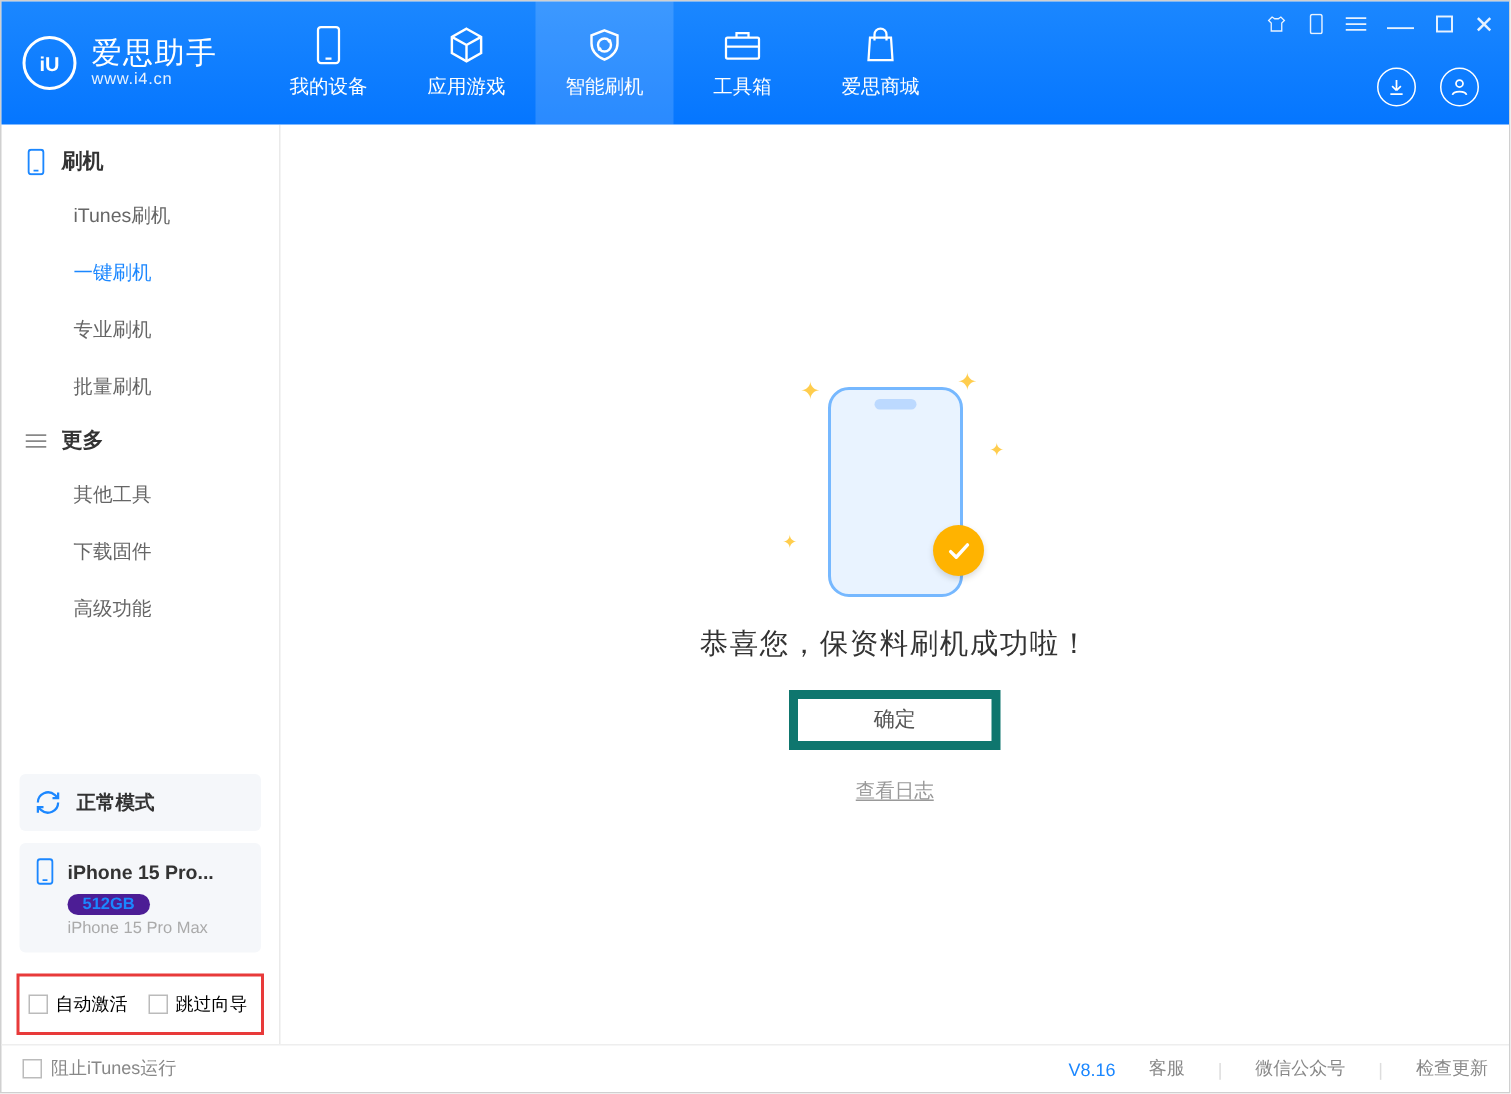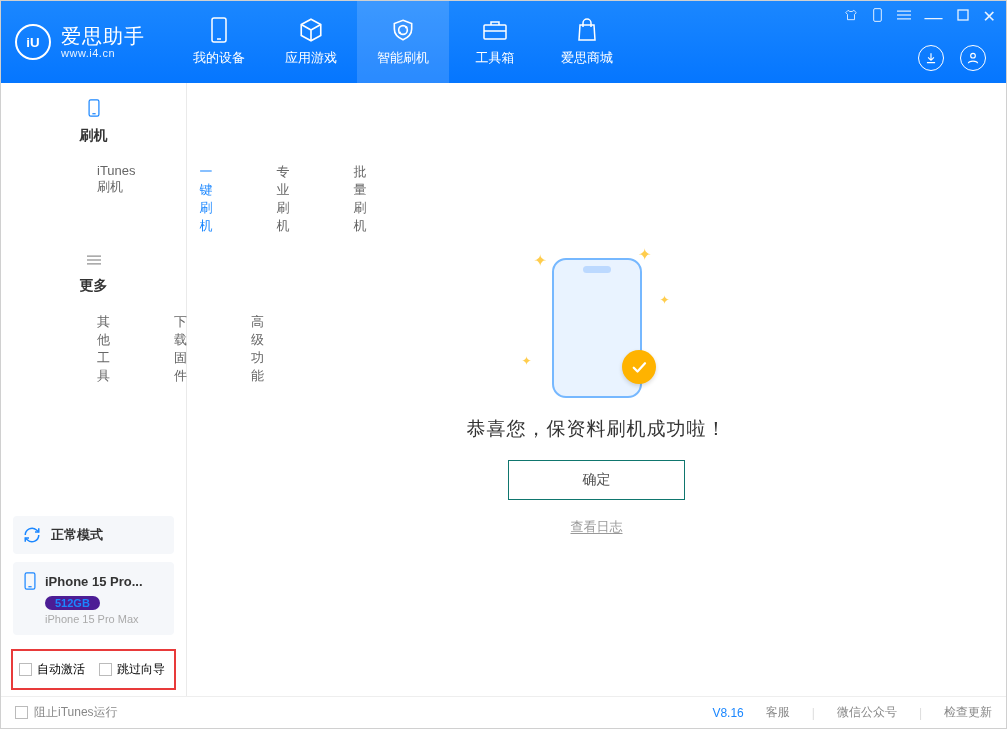--- a/index.html
+++ b/index.html
@@ -19,23 +19,23 @@
 .nav-icon { width: 26px; height: 26px; display: flex; align-items: center; justify-content: center; }
 
 .win-ctrls { position: absolute; top: 6px; right: 10px; display: flex; gap: 14px; align-items: center; font-size: 13px; opacity: .9; }
 .win-ctrls span { cursor: pointer; }
 .header-circles { position: absolute; right: 20px; bottom: 12px; display: flex; gap: 16px; }
 .hc { width: 26px; height: 26px; border: 1.5px solid #fff; border-radius: 50%; display: flex; align-items: center; justify-content: center; cursor: pointer; }
 
 
 .body { flex: 1; display: flex; overflow: hidden; }
 .sidebar { width: 186px; border-right: 1px solid #eaeaea; display: flex; flex-direction: column; padding-top: 8px; }
-.side-group-title { display: flex; align-items: center; gap: 10px; padding: 8px 16px; font-size: 14px; color: #333; font-weight: 600; flex-direction: column; }
+.side-group-title { display: flex; align-items: center; gap: 10px; padding: 8px 16px; font-size: 14px; color: #333; font-weight: 600; }
 .side-group-title svg { flex-shrink: 0; }
-.side-items { display: flex; flex-direction: row; margin-left: 48px; }
+.side-items { display: flex; flex-direction: column; }
 .side-item { padding: 10px 16px 10px 48px; font-size: 13px; color: #666; cursor: pointer; }
 .side-item.active { color: #1b87ff; }
 
 .side-spacer { flex: 1; }
 
 .mode-box { margin: 0 12px 8px; background: #f5f7fa; border-radius: 4px; padding: 10px 10px; display: flex; align-items: center; gap: 10px; font-size: 13px; color: #333; font-weight: 600; }
 
 .device-box { margin: 0 12px 8px; background: #f5f7fa; border-radius: 4px; padding: 10px; font-size: 13px; }
 .device-row { display: flex; align-items: center; gap: 8px; font-weight: 600; color: #333; }
 .storage-badge { display: inline-block; background: #4c1d95; color: #1b87ff; border-radius: 10px; padding: 1px 10px; font-size: 11px; margin-top: 6px; margin-left: 22px; font-weight: 600;}
@@ -45,21 +45,21 @@
 .chk { width: 13px; height: 13px; border: 1px solid #bbb; display: inline-block; }
 
 
 .main { flex: 1; display: flex; flex-direction: column; align-items: center; justify-content: center; gap: 18px; }
 .illus { position: relative; width: 170px; height: 155px; display: flex; align-items: flex-end; justify-content: center; }
 .phone { width: 90px; height: 140px; border-radius: 14px; background: #e9f3ff; border: 2px solid #76b8ff; position: relative; }
 .phone::before { content:""; position:absolute; top:6px; left:50%; transform:translateX(-50%); width:28px; height:7px; background:#bcd9ff; border-radius:4px;}
 .badge-chk { position: absolute; right: 26px; bottom: 14px; width: 34px; height: 34px; border-radius: 50%; background: #ffb300; display: flex; align-items: center; justify-content: center; box-shadow: 0 2px 4px rgba(0,0,0,.15); }
 .spark { position:absolute; color:#ffcd4d; font-size:16px;}
 .success-text { font-size: 19px; color: #333; letter-spacing: 1px; }
-.ok-btn { width: 177px; height: 40px; border: 1px solid #0f766e; background: #fff; font-size: 14px; color: #555; cursor: pointer; }
+.ok-btn { width: 141px; height: 40px; border: 6px solid #0f766e; background: #fff; font-size: 14px; color: #555; cursor: pointer; }
 .log-link { font-size: 13px; color: #999; cursor: pointer; text-decoration: underline; text-underline-offset: 2px; }
 
 
 .footer { height: 32px; border-top: 1px solid #eee; display: flex; align-items: center; padding: 0 14px; font-size: 12px; color: #888; justify-content: space-between; }
 .footer-left { display: flex; align-items: center; gap: 6px; }
 .footer-right { margin-left: auto; display: flex; align-items: center; gap: 22px; }
 .footer-right span.sep { color:#ddd; }
 .ver { color:#1b87ff; }
 </style>
 </head>

